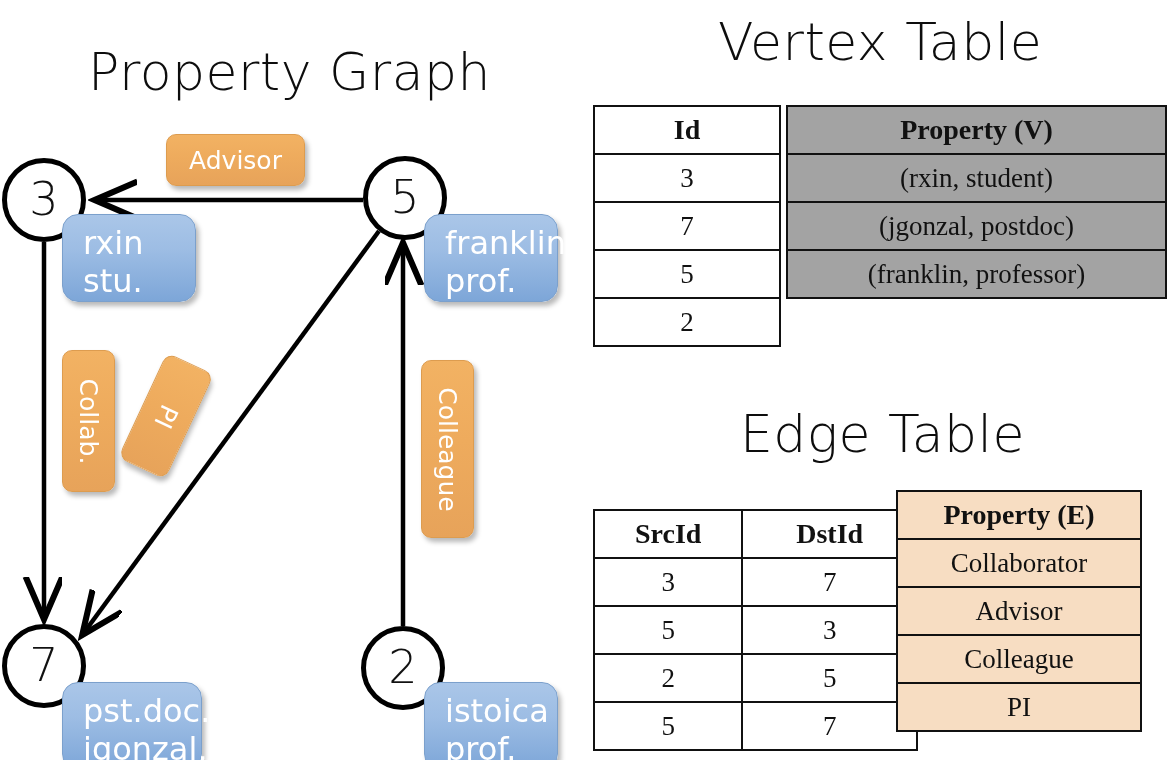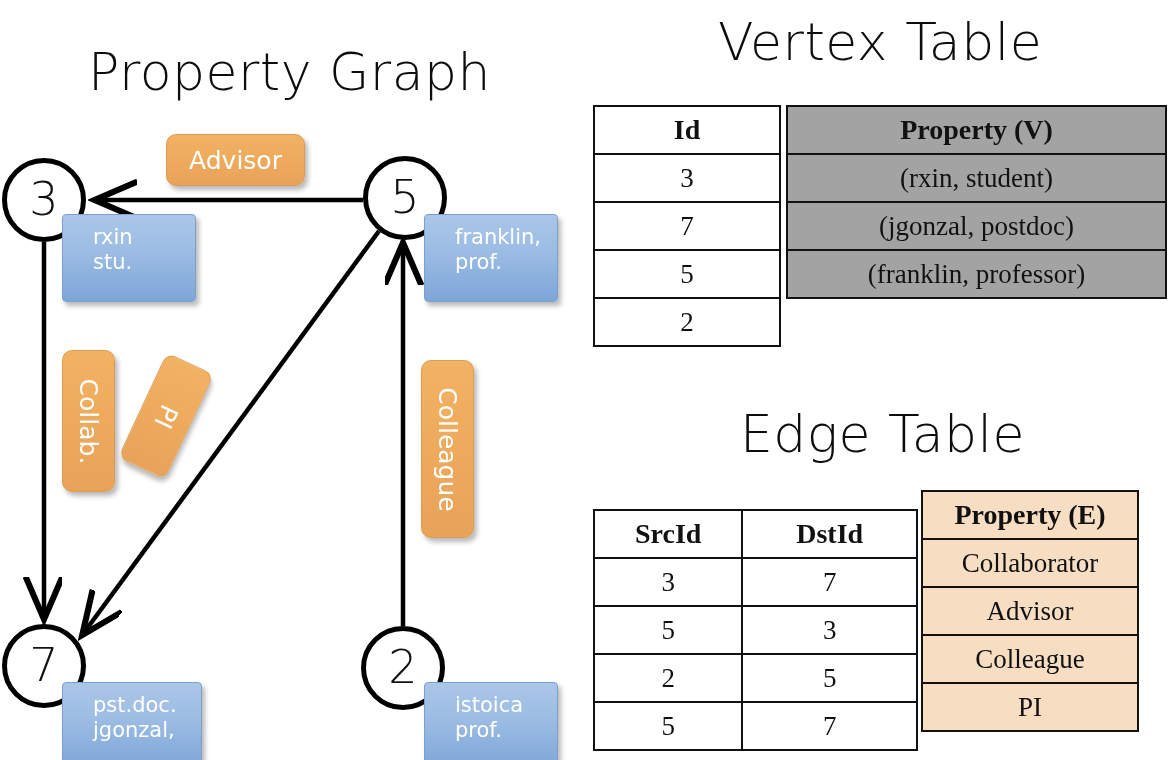--- a/index.html
+++ b/index.html
@@ -54,28 +54,28 @@
     font-size: 46px;
     font-weight: 300;
     font-family: "DejaVu Sans", sans-serif;
     color: #111;
     line-height: 1;
     margin-top: -2px;
   }
 
   .vbox {
     position: absolute;
-    border-radius: 4px;
+    border-radius: 16px;
     background: linear-gradient(180deg, #aac6e8 0%, #9dbde4 40%, #7da6d8 100%);
     border: 1px solid #7ba0cc;
     box-shadow: 3px 4px 5px rgba(0,0,0,0.28);
     color: #ffffff;
-    font-size: 21px;
+    font-size: 32px;
     line-height: 1.18;
-    padding: 10px 0 10px 30px;
+    padding: 10px 0 10px 20px;
     box-sizing: border-box;
     font-family: "DejaVu Sans", sans-serif;
     font-weight: 400;
   }
 
   .ebox {
     position: absolute;
     border-radius: 10px;
     background: linear-gradient(180deg, #f2b263 0%, #eeab5d 45%, #e7a35a 100%);
     border: 1px solid #dd9c4f;
@@ -247,21 +247,21 @@
     <td>2</td>
     <td>5</td>
   </tr>
   <tr>
     <td>5</td>
     <td>7</td>
   </tr>
 </tbody>
   </table>
 
-<table class="tbl" style="left:921px; top:490px; width:218px;">
+<table class="tbl" style="left:896px; top:490px; width:246px;">
   <tbody>
       <tr>
     <th class="fill-peach">Property (E)</th>
   </tr>
   <tr>
     <td class="fill-peach">Collaborator</td>
   </tr>
   <tr>
     <td class="fill-peach">Advisor</td>
   </tr>

